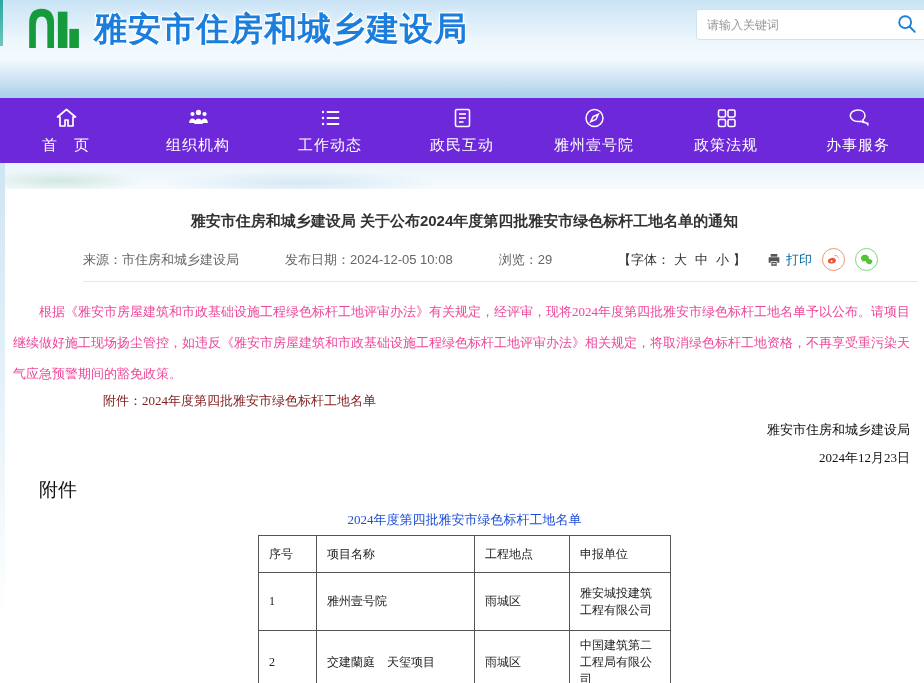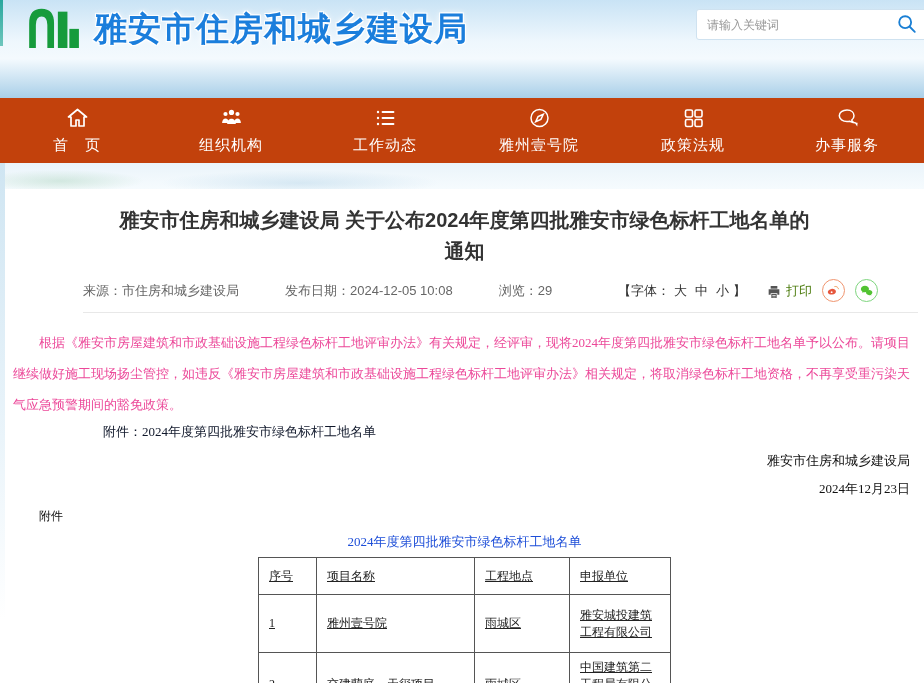--- a/index.html
+++ b/index.html
@@ -16,67 +16,67 @@
   .site-title { position:absolute; left:94px; top:7px; font-size:33px; font-weight:700;
     letter-spacing:1px; color:#1b7edc;
     text-shadow:-1px -1px 0 #fff, 1px -1px 0 #fff, -1px 1px 0 #fff, 1px 1px 0 #fff, 0 0 6px rgba(255,255,255,.95); }
   .search-wrap { position:absolute; top:9px; right:-4px; width:232px; height:31px; }
   .search-input { width:100%; height:100%; border:1px solid #cfe2f0; border-radius:3px;
     background:#fff; padding:0 34px 0 10px; font-size:12px; color:#555; outline:none; }
   .search-input::placeholder { color:#999; }
   .search-icon { position:absolute; right:10px; top:4px; cursor:pointer; }
 
   
-  .nav { display:flex; height:65px; background:#c2410c; }
+  .nav { display:flex; height:65px; background:#6d28d9; }
   .nav-item { flex:1; display:flex; flex-direction:column; align-items:center;
     justify-content:center; cursor:pointer; color:#fff; }
   .nav-icon { height:24px; display:flex; align-items:center; }
   .nav-label { margin-top:6px; font-size:15px; letter-spacing:1px; }
 
   
   .band { height:26px;
     background:
       radial-gradient(120px 16px at 60px 18px, rgba(150,200,170,.35), transparent 70%),
       radial-gradient(200px 18px at 300px 20px, rgba(160,200,225,.35), transparent 70%),
       linear-gradient(180deg,#eaf4fa,#f6fbfe); }
   .left-strip { position:absolute; left:0; top:163px; width:5px; height:457px;
     background:linear-gradient(180deg,#cfe5f2,#eaf4fa 60%,#ffffff); }
 
   
   .main { position:relative; margin-left:5px; background:#fff; height:493px; padding-top:10px; }
-  .article-title { width:700px; margin:6px auto 0; text-align:center; font-size:20px;
+  .article-title { width:700px; margin:6px auto 0; text-align:center; font-size:15px;
     line-height:31px; font-weight:600; color:#333; }
 
   .meta { display:flex; align-items:center; margin:12px 6px 0 78px; padding:0 40px 10px 0;
     border-bottom:1px solid #e8e8e8; font-size:13px; color:#666; }
   .meta-item { margin-right:46px; white-space:nowrap; }
   .meta-right { margin-left:auto; display:flex; align-items:center; color:#333; }
   .font-ctl { white-space:nowrap; }
   .font-ctl .size { margin:0 4px; cursor:pointer; }
-  .print-btn { display:flex; align-items:flex-end; margin-left:20px; cursor:pointer; color:#4d7c0f;font-family:Liberation Serif, serif; }
+  .print-btn { display:flex; align-items:center; margin-left:20px; cursor:pointer; color:#0369a1;font-family:Liberation Serif, serif; }
   .print-btn svg { margin-right:4px; }
   .share-icon { width:23px; height:23px; border-radius:50%; display:flex; align-items:center;
     justify-content:center; margin-left:10px; cursor:pointer; background:#fff; }
   .share-weibo { border:1px solid #f0956f; }
   .share-wechat { border:1px solid #7ed57e; }
 
   .serif { font-family:"Liberation Serif", serif; }
   .article-body { margin:14px 8px 0; text-indent:2em; font-size:13px; line-height:31px;
     color:#ec4899; }
-  .attachment-line { margin:0 0 0 98px; font-size:13px; line-height:24px; color:#0f172a; }
+  .attachment-line { margin:0 0 0 98px; font-size:13px; line-height:24px; color:#7f1d1d; }
   .sign-block { text-align:right; padding-right:14px; font-size:13px; color:#111; }
   .signer { margin-top:8px; }
   .sign-date { margin-top:10px; }
-  .appendix-label { margin:10px 0 0 34px; font-size:12px; color:#111; }
+  .appendix-label { margin:10px 0 0 34px; font-size:19px; color:#111; }
 
   .table-caption { text-align:center; margin-top:8px; font-size:13px; color:#1d4ed8; }
   .green-table { margin:6px auto 0; border-collapse:collapse; table-layout:fixed;
     width:412px; font-size:12px; color:#222; }
   .green-table th, .green-table td { border:1px solid #555; padding:4px 10px;
-    text-align:left; font-weight:normal; vertical-align:middle;text-decoration:underline; }
+    text-align:left; font-weight:normal; vertical-align:middle; }
   .green-table col.c1 { width:58px; } .green-table col.c2 { width:158px; }
   .green-table col.c3 { width:95px; } .green-table col.c4 { width:101px; }
   .green-table thead tr { height:37px; }
   .green-table tr.r1 { height:58px; }
   .green-table tr.r2 { height:64px; }
 </style>
 </head>
 <body>
 
 <div class="page">
@@ -137,20 +137,31 @@
               <line x1="9" y1="18" x2="20" y2="18"></line>
           </g>
           <g fill="#fff">
               <circle cx="4.5" cy="6" r="1.2"></circle>
               <circle cx="4.5" cy="12" r="1.2"></circle>
               <circle cx="4.5" cy="18" r="1.2"></circle>
             </g>
         </svg>
         </span>
       <span class="nav-label">工作动态</span>
+    </div>
+    <div class="nav-item">
+      <span class="nav-icon">
+        <svg width="25" height="24" viewBox="0 0 24 24" fill="none" stroke="#fff" stroke-width="1.6">
+          <rect x="5" y="3.5" width="14" height="17" rx="1.5"></rect>
+          <line x1="8.5" y1="8" x2="15.5" y2="8"></line>
+            <line x1="8.5" y1="12" x2="15.5" y2="12"></line>
+            <line x1="8.5" y1="16" x2="13" y2="16"></line>
+        </svg>
+        </span>
+      <span class="nav-label">政民互动</span>
     </div>
     <div class="nav-item">
       <span class="nav-icon">
         <svg width="25" height="24" viewBox="0 0 24 24" fill="none" stroke="#fff" stroke-width="1.5">
           <circle cx="12" cy="12" r="8.5"></circle>
             <path d="M15.8 8.2 L13.4 13.4 L8.2 15.8 L10.6 10.6 Z"></path>
         </svg>
         </span>
       <span class="nav-label">雅州壹号院</span>
     </div>

